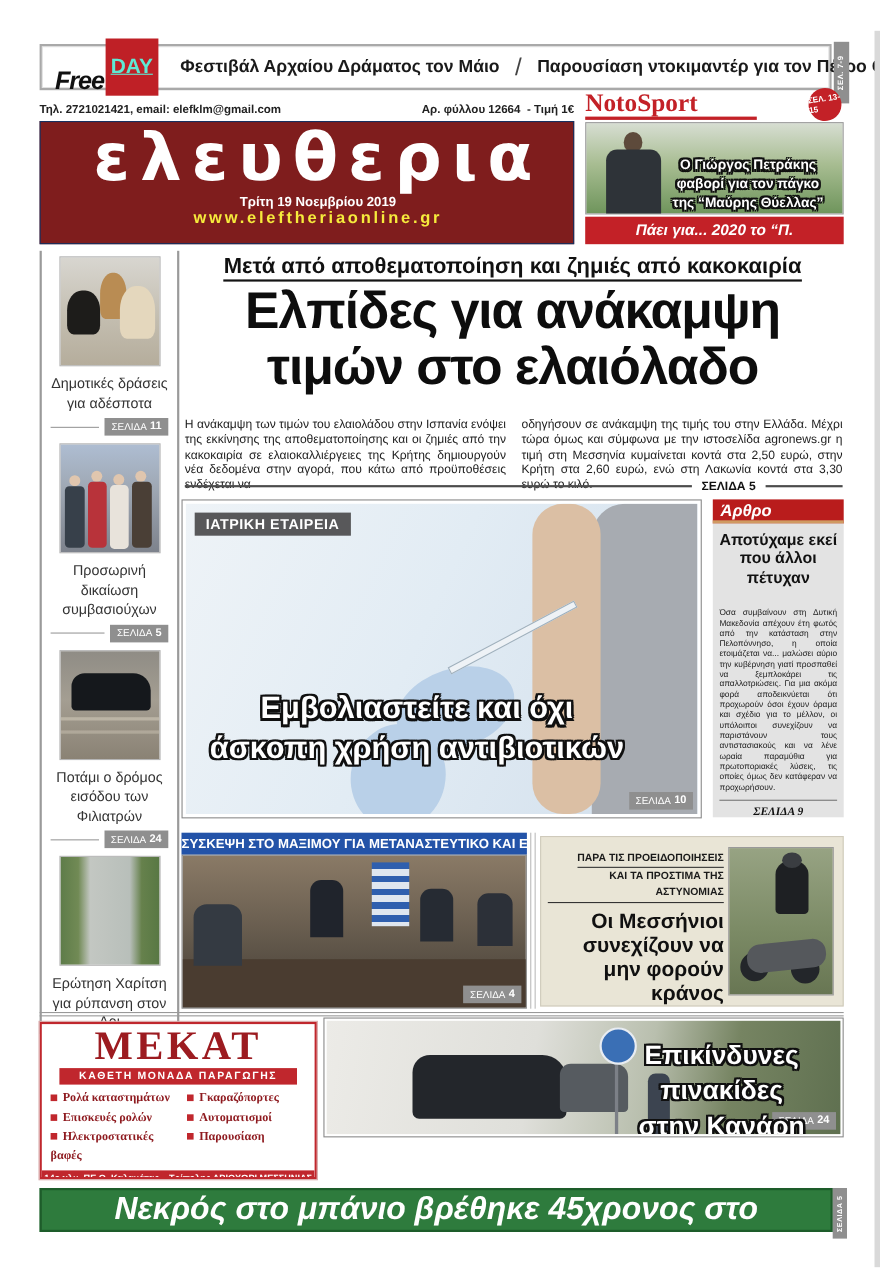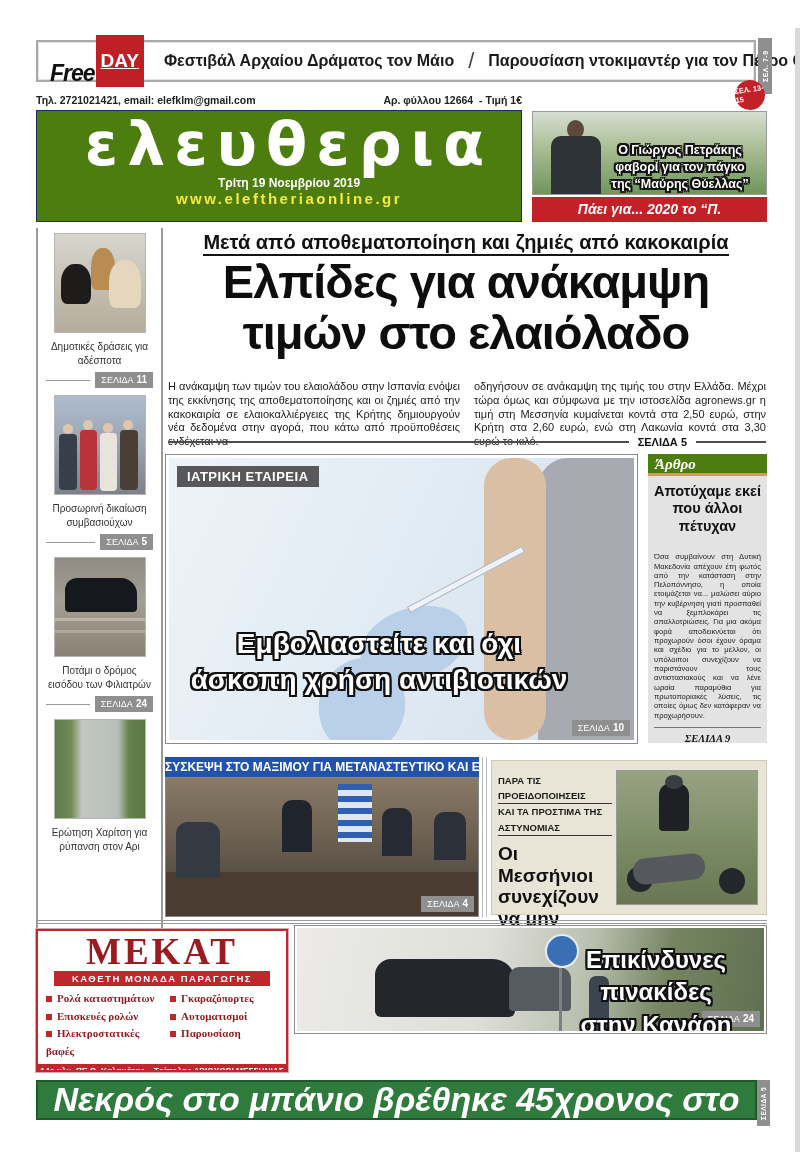--- a/index.html
+++ b/index.html
@@ -17,28 +17,28 @@
   .outline-txt{color:#fff;font-weight:bold;
     text-shadow:-2px -2px 0 #101010,2px -2px 0 #101010,-2px 2px 0 #101010,2px 2px 0 #101010,
                  0 -2px 0 #101010,0 2px 0 #101010,-2px 0 0 #101010,2px 0 0 #101010;}
   .vtab{background:#8f8f8f;color:#fff;writing-mode:vertical-rl;transform:rotate(180deg);
         display:flex;align-items:center;justify-content:center;font-size:7px;font-weight:bold;letter-spacing:0.5px;}
   
   .topbar{left:36px;top:40px;width:720px;height:42px;border:2px solid #a9a9a9;box-sizing:border-box;
           display:flex;align-items:center;padding:0 12px;background:#fff;box-shadow:inset 0 0 0 1px #e2e2e2;}
   .freeday{display:flex;align-items:center;margin-right:20px;}
   .freeday .free{font-size:23px;font-weight:bold;font-style:italic;letter-spacing:-1px;color:#101010;margin-top:24px;}
-  .freeday .day{background:#bf2026;color:#ffffff;font-weight:bold;font-size:19px;padding:15px 5px;margin-left:1px;text-decoration:underline;}
+  .freeday .day{background:#bf2026;color:#5eead4;font-weight:bold;font-size:19px;padding:15px 5px;margin-left:1px;text-decoration:underline;}
   .topstories{flex:1;display:flex;align-items:center;justify-content:center;gap:14px;
               font-size:16px;font-weight:bold;color:#1a1a1a;white-space:nowrap;}
   .topstories .sep{font-size:22px;font-weight:normal;color:#444;}
   
   .contact-row{left:36px;top:94px;width:486px;display:flex;justify-content:space-between;
                font-size:10.5px;font-weight:bold;color:#222;}
-  .logo-box{left:36px;top:110px;width:486px;height:112px;background:#4d7c0f;border:1px solid #17305f;
+  .logo-box{left:36px;top:110px;width:486px;height:112px;background:#7f1d1d;border:1px solid #17305f;
             box-sizing:border-box;text-align:center;padding-left:20px;}
   .logo-box .nameplate{font-family:"DejaVu Sans",sans-serif;font-weight:bold;color:#fff;
             font-size:60px;line-height:1.02;letter-spacing:9px;margin-top:3px;}
   .logo-box .mdate{color:#fff;font-size:12px;font-weight:bold;margin-top:1px;}
   .logo-box .msite{color:#f6eb3c;font-size:15px;font-weight:bold;letter-spacing:2.5px;}
   
   .noto{left:532px;top:82px;width:235px;height:140px;}
   .noto-title{font-family:"Liberation Serif",serif;font-weight:bold;font-size:23px;color:#c32127;
               border-bottom:3px solid #c32127;display:inline-block;line-height:1.05;padding-right:54px;}
   .noto-badge{position:absolute;right:2px;top:-2px;width:30px;height:30px;border-radius:50%;
@@ -46,21 +46,21 @@
               display:flex;flex-direction:column;align-items:center;justify-content:center;transform:rotate(-8deg);z-index:3;}
   .noto-photo{left:0;top:29px;width:235px;height:84px;}
   .noto-cap{position:absolute;left:62px;top:30px;width:170px;text-align:center;font-size:12.5px;line-height:1.35;}
   .noto-redbar{position:absolute;left:0;top:115px;width:235px;height:25px;background:#c32127;color:#fff;
                font-weight:bold;font-style:italic;font-size:14px;text-align:center;line-height:25px;}
   
   .sidebar{left:36px;top:228px;width:127px;height:712px;border-left:2px solid #9a9a9a;border-right:2px solid #9a9a9a;
            box-sizing:border-box;padding:5px 8px 0 8px;display:flex;flex-direction:column;overflow:hidden;}
   .sb-item{margin-bottom:7px;}
   .sb-photo{position:relative;width:90px;height:98px;margin:0 auto;border:1px solid #b5b5b5;overflow:hidden;}
-  .sb-cap{font-size:10px;line-height:1.35;color:#333;text-align:center;margin:7px 0 5px 0;}
+  .sb-cap{font-size:13px;line-height:1.35;color:#333;text-align:center;margin:7px 0 5px 0;}
   
   .kicker{left:165px;top:231px;width:602px;text-align:center;}
   .kicker span{font-size:20px;font-weight:bold;border-bottom:2px solid #141414;padding-bottom:1px;}
   .headline{left:165px;top:257px;width:602px;text-align:center;font-size:47px;font-weight:800;
             line-height:1.08;letter-spacing:-1px;color:#0d0d0d;}
   .bodycol{font-size:11px;line-height:1.25;text-align:justify;color:#1c1c1c;}
   .pageref-row{left:168px;top:436px;width:598px;display:flex;align-items:center;}
   .pageref-row .l1{flex:1;height:2px;background:#4c4c4c;}
   .pageref-row .l2{width:70px;height:2px;background:#4c4c4c;}
   .pageref-row .t{font-size:11px;font-weight:bold;margin:0 9px;color:#111;}
@@ -68,41 +68,41 @@
   .medical{left:165px;top:454px;width:473px;height:290px;border:1px solid #8a8a8a;box-sizing:border-box;
            background:#fff;padding:3px;}
   .med-inner{position:relative;width:100%;height:100%;overflow:hidden;
              background:linear-gradient(115deg,#eef3f7 0%,#e2ecf4 45%,#d2dfec 100%);}
   .med-label{position:absolute;left:8px;top:8px;background:#58585a;color:#fff;font-weight:bold;
              font-size:13px;padding:3px 10px;letter-spacing:0.5px;z-index:4;}
   .med-cap{position:absolute;left:0;width:420px;top:168px;text-align:center;z-index:4;
            font-size:28px;line-height:1.3;}
   
   .arthro{left:648px;top:454px;width:119px;height:292px;}
-  .arthro-bar{height:22px;background:#4d7c0f;border-bottom:3px solid #cf9a62;color:#fff;
-              font-family:Liberation Serif, serif;font-style:italic;font-weight:bold;font-size:15px;
+  .arthro-bar{height:22px;background:#b91c1c;border-bottom:3px solid #cf9a62;color:#fff;
+              font-family:Liberation Sans, sans-serif;font-style:italic;font-weight:bold;font-size:15px;
               padding:2px 0 0 7px;box-sizing:border-box;}
   .arthro-box{height:267px;background:#e3e3e3;box-sizing:border-box;padding:7px 6px 4px 6px;}
   .arthro-head{font-size:14.5px;font-weight:bold;text-align:center;line-height:1.2;color:#111;margin-bottom:4px;}
   .arthro-body{font-size:7.6px;line-height:1.23;text-align:justify;color:#222;height:168px;overflow:hidden;margin-top:17px;}
   .arthro-rule{border-top:1px solid #777;margin-top:7px;}
   .arthro-ref{font-family:"Liberation Serif",serif;font-style:italic;font-weight:bold;font-size:10.5px;
               text-align:center;margin-top:5px;}
   
   .maximou{left:165px;top:757px;width:314px;height:160px;}
   .max-bar{height:20px;background:#2353a8;color:#fff;font-weight:bold;font-size:12px;text-align:center;
            line-height:20px;white-space:nowrap;}
   .max-photo{position:relative;width:100%;height:140px;border:1px solid #888;box-sizing:border-box;overflow:hidden;
              background:linear-gradient(180deg,#8a7a66 0%,#6e6253 40%,#433d35 100%);}
   .max-cap{position:absolute;left:0;right:0;top:58px;text-align:center;font-size:21px;line-height:1.35;z-index:4;}
   .vsep{left:482px;top:757px;width:5px;height:160px;border-left:1px solid #bbb;border-right:1px solid #bbb;box-sizing:border-box;}
   
   .helmet{left:491px;top:760px;width:276px;height:155px;background:#e9e5d6;border:1px solid #cfcabb;
           box-sizing:border-box;display:flex;}
-  .hel-text{width:124px;box-sizing:border-box;padding:12px 4px 0 6px;text-align:left;}
+  .hel-text{width:170px;box-sizing:border-box;padding:12px 4px 0 6px;text-align:right;}
   .hel-kick{font-size:9.5px;font-weight:bold;line-height:1.6;color:#1a1a1a;}
   .hel-kick span{border-bottom:1px solid #333;display:inline-block;}
   .hel-head{font-size:19px;font-weight:bold;line-height:1.15;color:#101010;margin-top:7px;}
   .hel-photo{position:relative;flex:1;margin:9px 8px 9px 0;border:1px solid #999;overflow:hidden;
              background:linear-gradient(180deg,#97a383 0%,#7c8b66 55%,#687653 100%);}
   
   .rule-bottom{left:36px;top:920px;width:731px;height:4px;border-top:1px solid #999;border-bottom:1px solid #999;box-sizing:border-box;}
   .mekat{left:36px;top:929px;width:252px;height:143px;border:2px solid #c0272d;outline:1px solid #d8a7a7;
          box-sizing:border-box;background:#fff;text-align:center;padding:3px 6px;overflow:hidden;}
   .mekat-logo{font-family:"Liberation Serif",serif;font-weight:bold;font-size:37px;color:#9c1b20;
@@ -114,21 +114,21 @@
   .mekat-cols .c1{flex:1.15;}
   .mekat-cols .c2{flex:1;}
   .sq{display:inline-block;width:6px;height:6px;background:#c0272d;margin-right:5px;}
   .mekat-addr{background:#c0272d;color:#fff;font-size:8.3px;font-weight:bold;padding:2px 0;margin:3px -6px 0 -6px;}
   .street{left:294px;top:925px;width:473px;height:109px;border:1px solid #8a8a8a;box-sizing:border-box;background:#fff;padding:2px;}
   .street-inner{position:relative;width:100%;height:100%;overflow:hidden;
       background:linear-gradient(100deg,#ecebe7 0%,#dfdfda 40%,#b9bfae 62%,#768462 78%,#5f7050 100%);}
   .street-cap{position:absolute;right:8px;top:16px;width:200px;text-align:center;font-size:24px;line-height:1.35;z-index:4;}
   
   .greenbar{left:36px;top:1080px;width:721px;height:40px;background:#2e7b3d;border:2px solid #1d5c2a;
-            box-sizing:border-box;color:#fff;font-weight:bold;font-style:italic;font-size:34px;
+            box-sizing:border-box;color:#fff;font-weight:bold;font-style:italic;font-size:29px;
             text-align:center;line-height:34px;}
   .gtab{left:757px;top:1080px;width:13px;height:46px;font-size:6.5px;}
   .ttab{left:758px;top:38px;width:14px;height:56px;}
   .edge{left:795px;top:28px;width:5px;height:1124px;background:#d9d9d9;}
   
   .shape{position:absolute;}
   .ph-dogs{background:linear-gradient(180deg,#d8d6d0 0%,#c2bcae 60%,#b5ad9c 100%);}
   .ph-group{background:linear-gradient(180deg,#aebdd2 0%,#9fa8b4 40%,#7d828c 100%);}
   .ph-flood{background:linear-gradient(180deg,#8f8c85 0%,#a49e92 45%,#8a8274 100%);}
   .ph-canal{background:linear-gradient(90deg,#5e7c49 0%,#718a55 18%,#c3c7c2 30%,#b8bfba 70%,#66814c 82%,#587844 100%);}
@@ -159,20 +159,21 @@
       &nbsp;<span>- Τιμή 1€</span>
     </span>
   </div>
   <div class="abs logo-box">
     <div class="nameplate">ελευθερια</div>
     <div class="mdate">Τρίτη 19 Νοεμβρίου 2019</div>
     <div class="msite">www.eleftheriaonline.gr</div>
   </div>
 
   <div class="abs noto">
+    <div class="noto-title">NotoSport</div>
     <div class="noto-badge">ΣΕΛ. 13-15</div>
     <div class="photo noto-photo ph-petrakis">
       <div class="shape" style="left:34px;top:8px;width:17px;height:19px;border-radius:50%;background:#5d4a3b;"></div>
       <div class="shape" style="left:18px;top:24px;width:50px;height:62px;border-radius:10px 10px 0 0;background:#2e3338;"></div>
       <div class="noto-cap outline-txt">
         <div>Ο Γιώργος Πετράκης</div>
         <div>φαβορί για τον πάγκο</div>
         <div>της “Μαύρης Θύελλας”</div>
       </div>
     </div>

